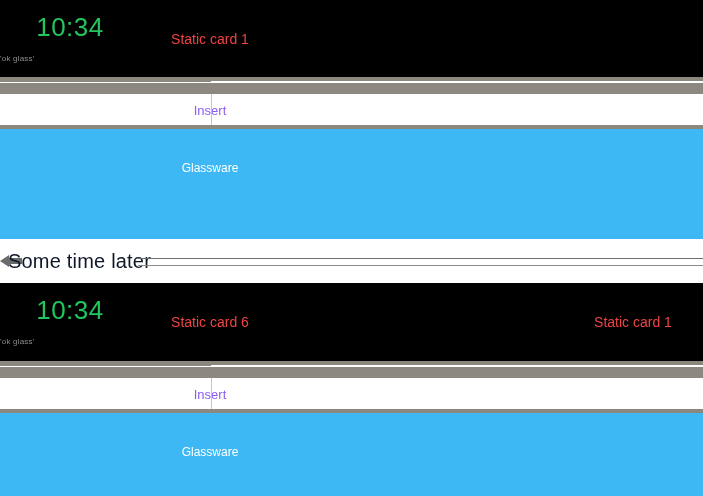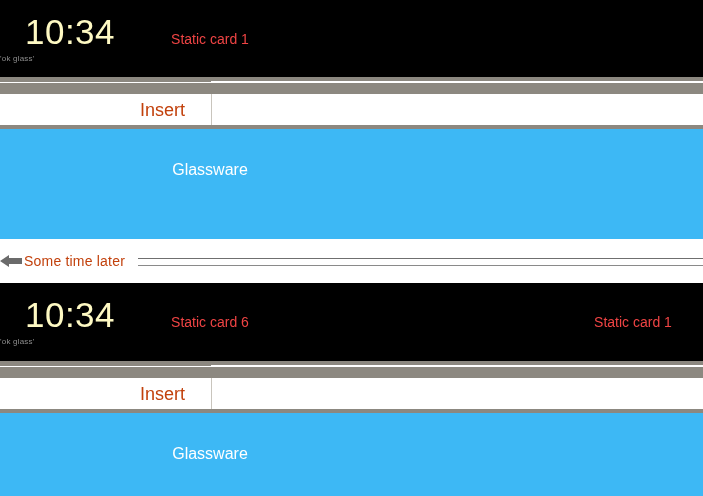--- a/index.html
+++ b/index.html
@@ -28,24 +28,24 @@
     position:absolute;
     left:0; top:0;
     width:140px; height:100%;
     color:#d8d8d8;
   }
   .clock-time{
     position:absolute;
     left:0; right:0;
     top:14px;
     text-align:center;
-    font-size:35px;
+    font-size:26px;
     font-weight:300;
     letter-spacing:0.5px;
-    color:#fef9c3;
+    color:#22c55e;
     line-height:1;
   }
   .clock-hint{
     position:absolute;
     left:0; right:0;
     top:54px;
     font-size:8px;
     color:#8e8e8e;
     letter-spacing:0.2px;
   }
@@ -78,62 +78,61 @@
   
   .insertlane{
     position:absolute; left:0; width:703px;
     background:#ffffff;
   }
   .insert-label{
     position:absolute;
     left:140px; width:140px;
     top:50%;
     transform:translateY(-50%);
-    text-align:left;
-    font-size:18px;
-    color:#c2410c;
+    text-align:center;
+    font-size:13px;
+    color:#8b5cf6;
     white-space:nowrap;
   }
   .insert-divider{
     position:absolute;
     left:211px;
     width:1px;
     background:#c9c5bd;
   }
 
   
   .glassband{
     position:absolute; left:0; width:703px;
     background:#3db8f5;
   }
   .glass-label{
     position:absolute;
     left:140px; width:140px;
     top:32px;
     text-align:center;
-    font-size:16px;
+    font-size:12px;
     color:#ffffff;
     white-space:nowrap;
   }
 
   
   .laterband{
     position:absolute; left:0; width:703px;
     background:#ffffff;
   }
   .later-text{
     position:absolute;
     left:8px;
     top:50%;
     transform:translateY(-50%);
-    font-size:14px;
-    color:#c2410c;
+    font-size:20px;
+    color:#0f172a;
     white-space:nowrap;
     letter-spacing:0.2px;
-    margin-left:16px;
   }
   .later-rule{
     position:absolute;
     left:138px; right:0;
     height:1px;
     background:#6f6f6f;
   }
   .later-rule.r2{ background:#8a8a8a; }
   .later-arrow{
     position:absolute;

